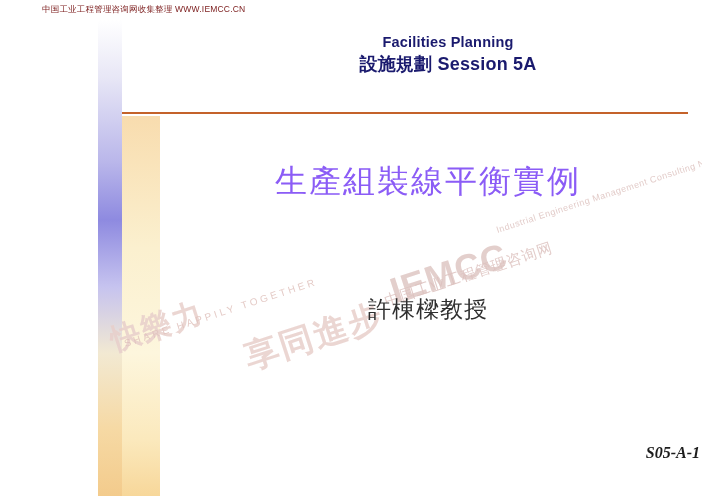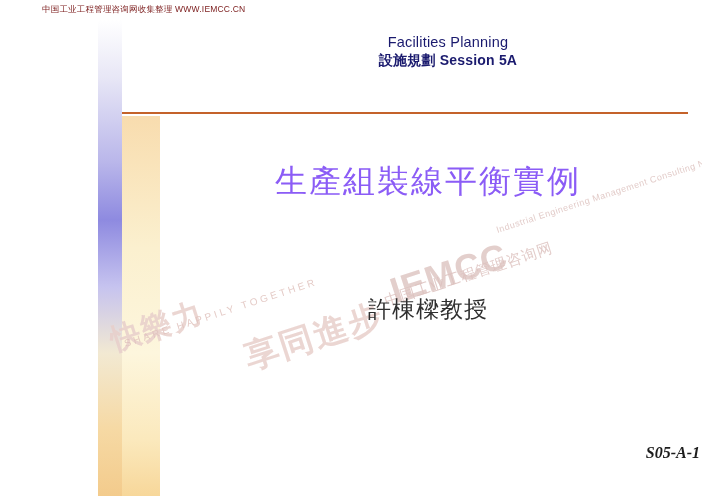--- a/index.html
+++ b/index.html
@@ -32,25 +32,25 @@
   .band-white-top{
     position:absolute;left:24px;top:0;width:38px;height:96px;background:#ffffff;
   }
 
   
   .header{
     position:absolute;left:140px;top:14px;width:420px;text-align:center;
   }
   .header .line1{
     font-family:"Liberation Sans",sans-serif;
-    font-weight:normal;font-size:14.5px;color:#1a1a6e;letter-spacing:.2px;
+    font-weight:bold;font-size:14.5px;color:#1a1a6e;letter-spacing:.2px;
   }
   .header .line2{
     font-family:"Liberation Sans",sans-serif;
-    font-weight:bold;font-size:14px;color:#1a1a6e;margin-top:2px;letter-spacing:.2px;
+    font-weight:bold;font-size:18px;color:#1a1a6e;margin-top:2px;letter-spacing:.2px;
   }
 
   
   .rule{
     position:absolute;left:24px;top:92px;width:566px;height:2px;
     background:#c4622a;
   }
 
   
   .wm{

